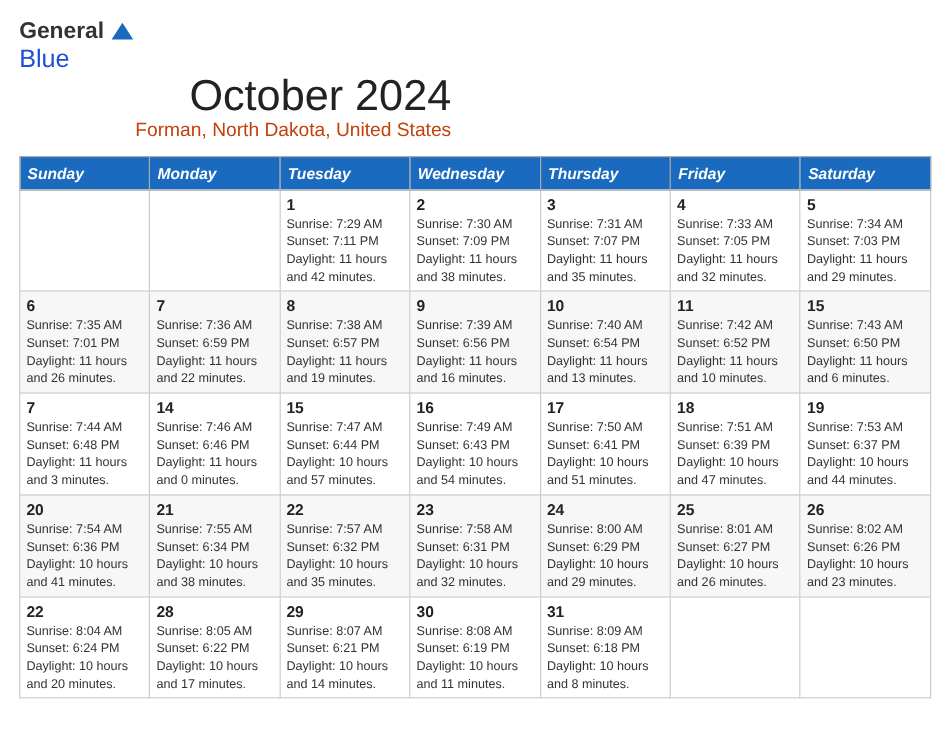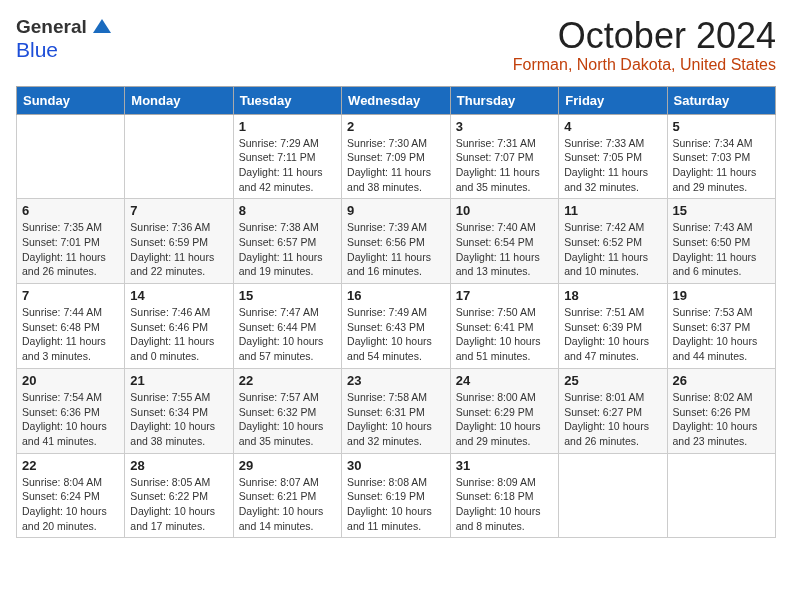--- a/index.html
+++ b/index.html
@@ -5,36 +5,36 @@
     * { box-sizing: border-box; margin: 0; padding: 0; }
     body {
       font-family: Arial, sans-serif;
       background: #fff;
       width: 792px;
       min-height: 612px;
       padding: 16px;
     }
     .header-area {
       display: flex;
-      justify-content: space-between;
       align-items: flex-start;
       margin-bottom: 12px;
     }
     .logo {
       display: flex;
       flex-direction: column;
       align-items: flex-start;
     }
     .logo-row {
       display: flex;
       align-items: center;
       gap: 2px;
     }
     .title-area {
       text-align: right;
+      margin-top: 44px;
     }
     .month-title {
       font-size: 36px;
       font-weight: normal;
       color: #222;
       line-height: 1.1;
     }
     .location-title {
       font-size: 16px;
       color: #c2410c;
@@ -46,20 +46,21 @@
       font-size: 11px;
     }
     .calendar th {
       background: #1a6bbf;
       color: #fff;
       text-align: left;
       padding: 6px 6px;
       font-size: 13px;
       font-weight: bold;
       border: 1px solid #aaa;
+      font-style: italic;
     }
     .calendar td {
       border: 1px solid #ccc;
       vertical-align: top;
       padding: 4px 5px;
       width: 109px;
       min-height: 75px;
       background: #fff;
     }
     .calendar tr:nth-child(even) td {

